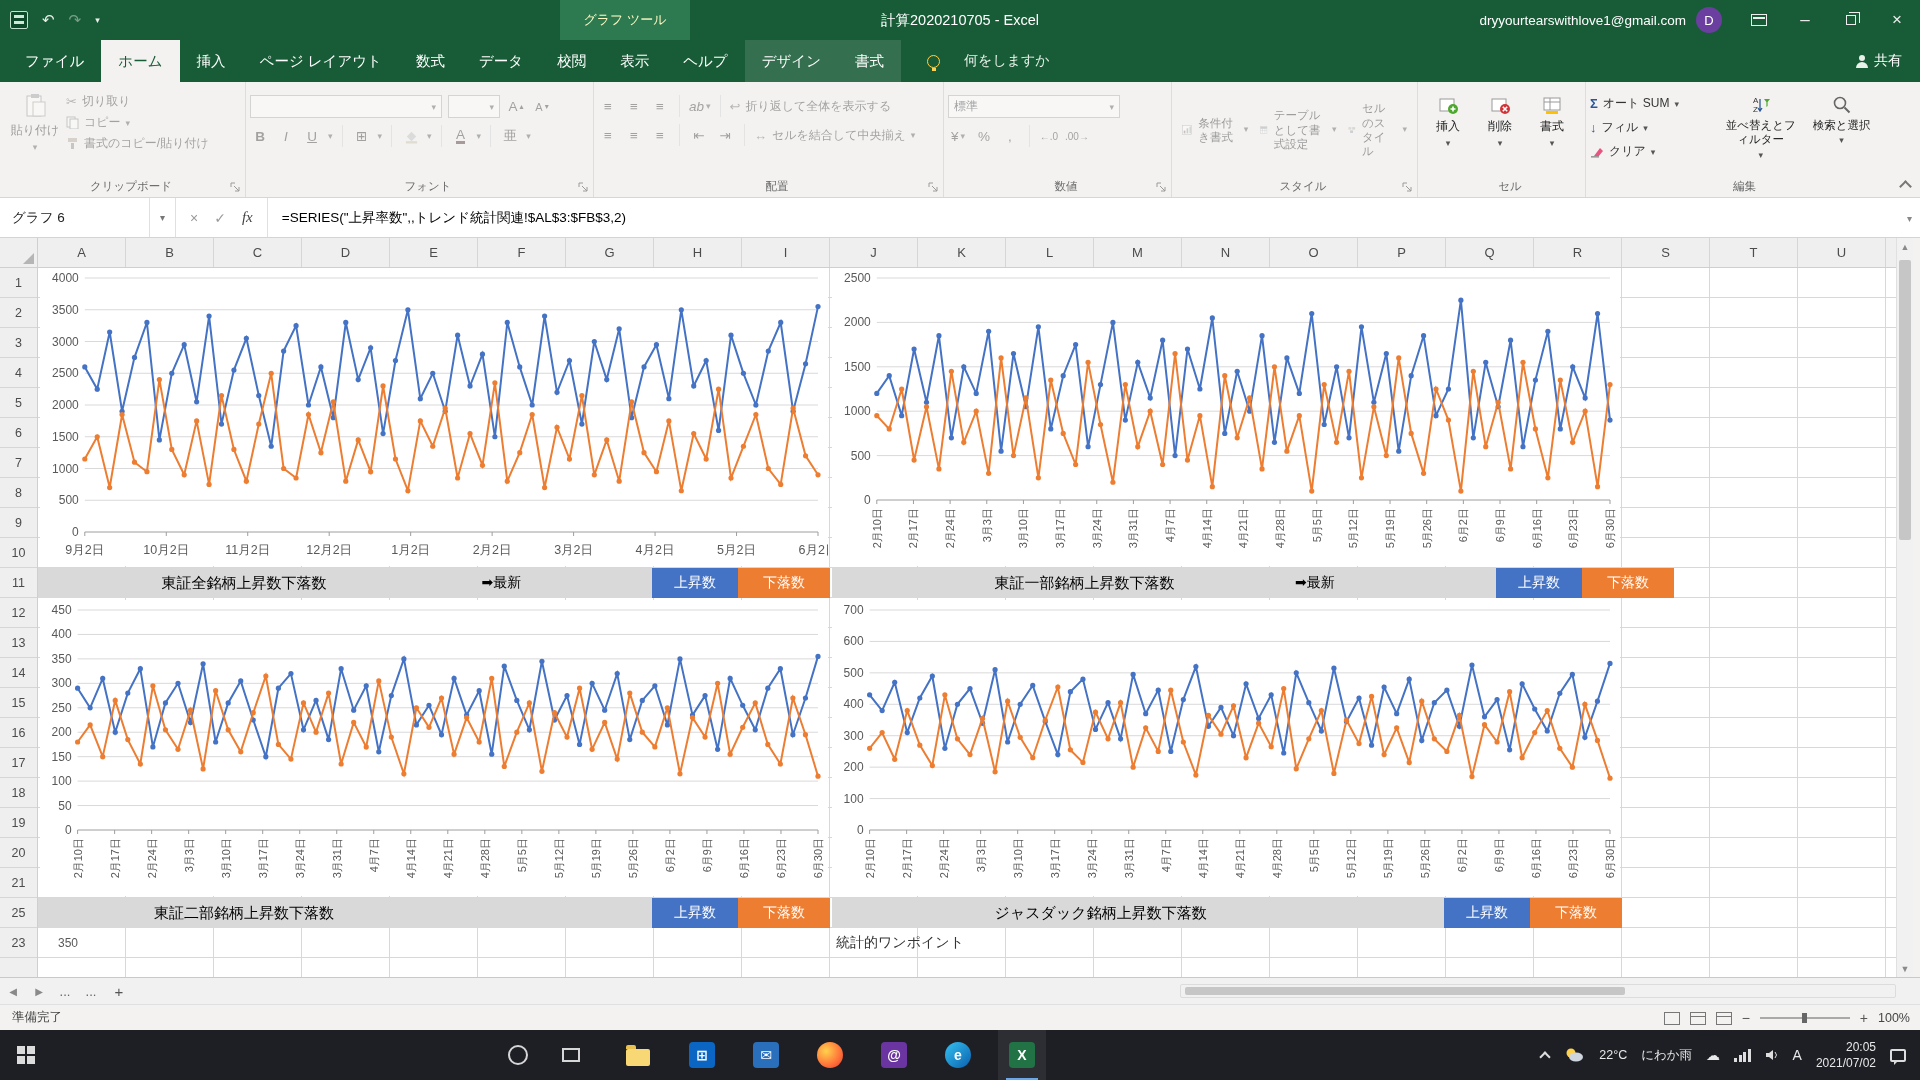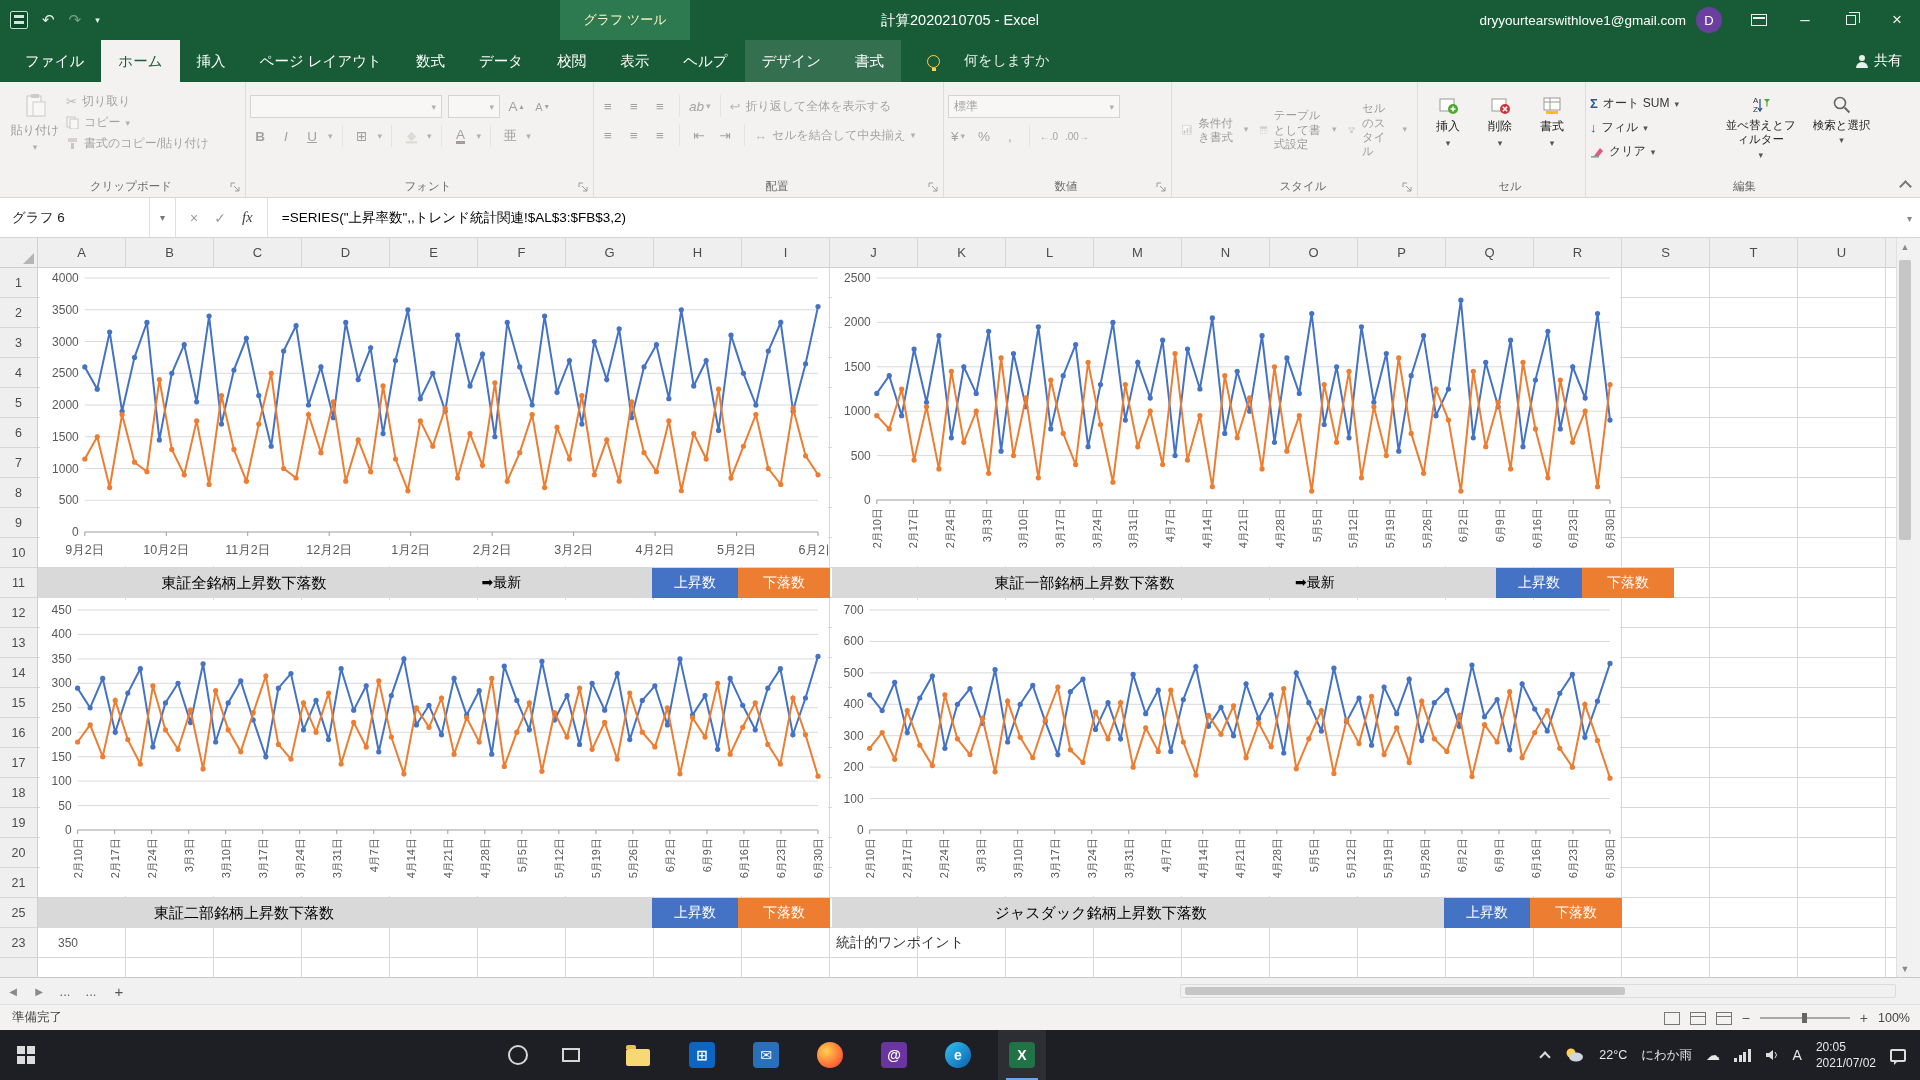--- a/index.html
+++ b/index.html
@@ -121,21 +121,21 @@
 .tsearch{position:absolute;left:60px;top:8px;width:420px;height:34px;background:#fff;border:1px solid #888;display:flex;align-items:center;gap:8px;padding:0 10px;color:#555}
 .tsearch input{border:none;outline:none;font-size:13px;width:100%;font-family:inherit;color:#333;background:transparent}
 .mag{width:12px;height:12px;border:2px solid #555;border-radius:50%;position:relative;flex:none}
 .mag:after{content:"";position:absolute;left:10px;top:10px;width:6px;height:2px;background:#555;transform:rotate(45deg)}
 .cortana{width:20px;height:20px;border:2px solid #d6d6d6;border-radius:50%}
 .tview{width:18px;height:14px;border:2px solid #d6d6d6;position:relative}
 .appbox{width:26px;height:26px;border-radius:4px;display:flex;align-items:center;justify-content:center;font-weight:bold;color:#fff;font-size:14px}
 .excelactive{position:absolute;bottom:0;left:8px;right:8px;height:2px;background:#6aa6e8}
 .tray{position:absolute;right:0;top:0;height:50px;display:flex;align-items:center;gap:14px;padding-right:14px;font-size:12.5px}
 .chev{width:8px;height:8px;border-left:2px solid #ddd;border-top:2px solid #ddd;transform:rotate(45deg);margin-top:3px}
-.clockblk{line-height:1.35;font-size:12px}
+.clockblk{text-align:right;line-height:1.35;font-size:12px}
 .netbars{display:flex;align-items:flex-end;gap:1.5px}
 .netbars i{display:block;width:3px;background:#ddd}
 .chatic{width:16px;height:13px;border:2px solid #ddd;border-radius:2px;position:relative}
 .chatic:after{content:"";position:absolute;left:2px;bottom:-5px;border-style:solid;border-width:5px 5px 0 0;border-color:#ddd transparent transparent transparent}
 .folder{width:24px;height:17px;background:#f8d775;border-radius:2px;position:relative;margin-top:4px}
 .folder:before{content:"";position:absolute;left:0;top:-4px;width:10px;height:4px;background:#e8c14f;border-radius:2px 2px 0 0}
 svg text{font-family:"Liberation Sans","DejaVu Sans",sans-serif}
 </style>
 </head>
 <body>

